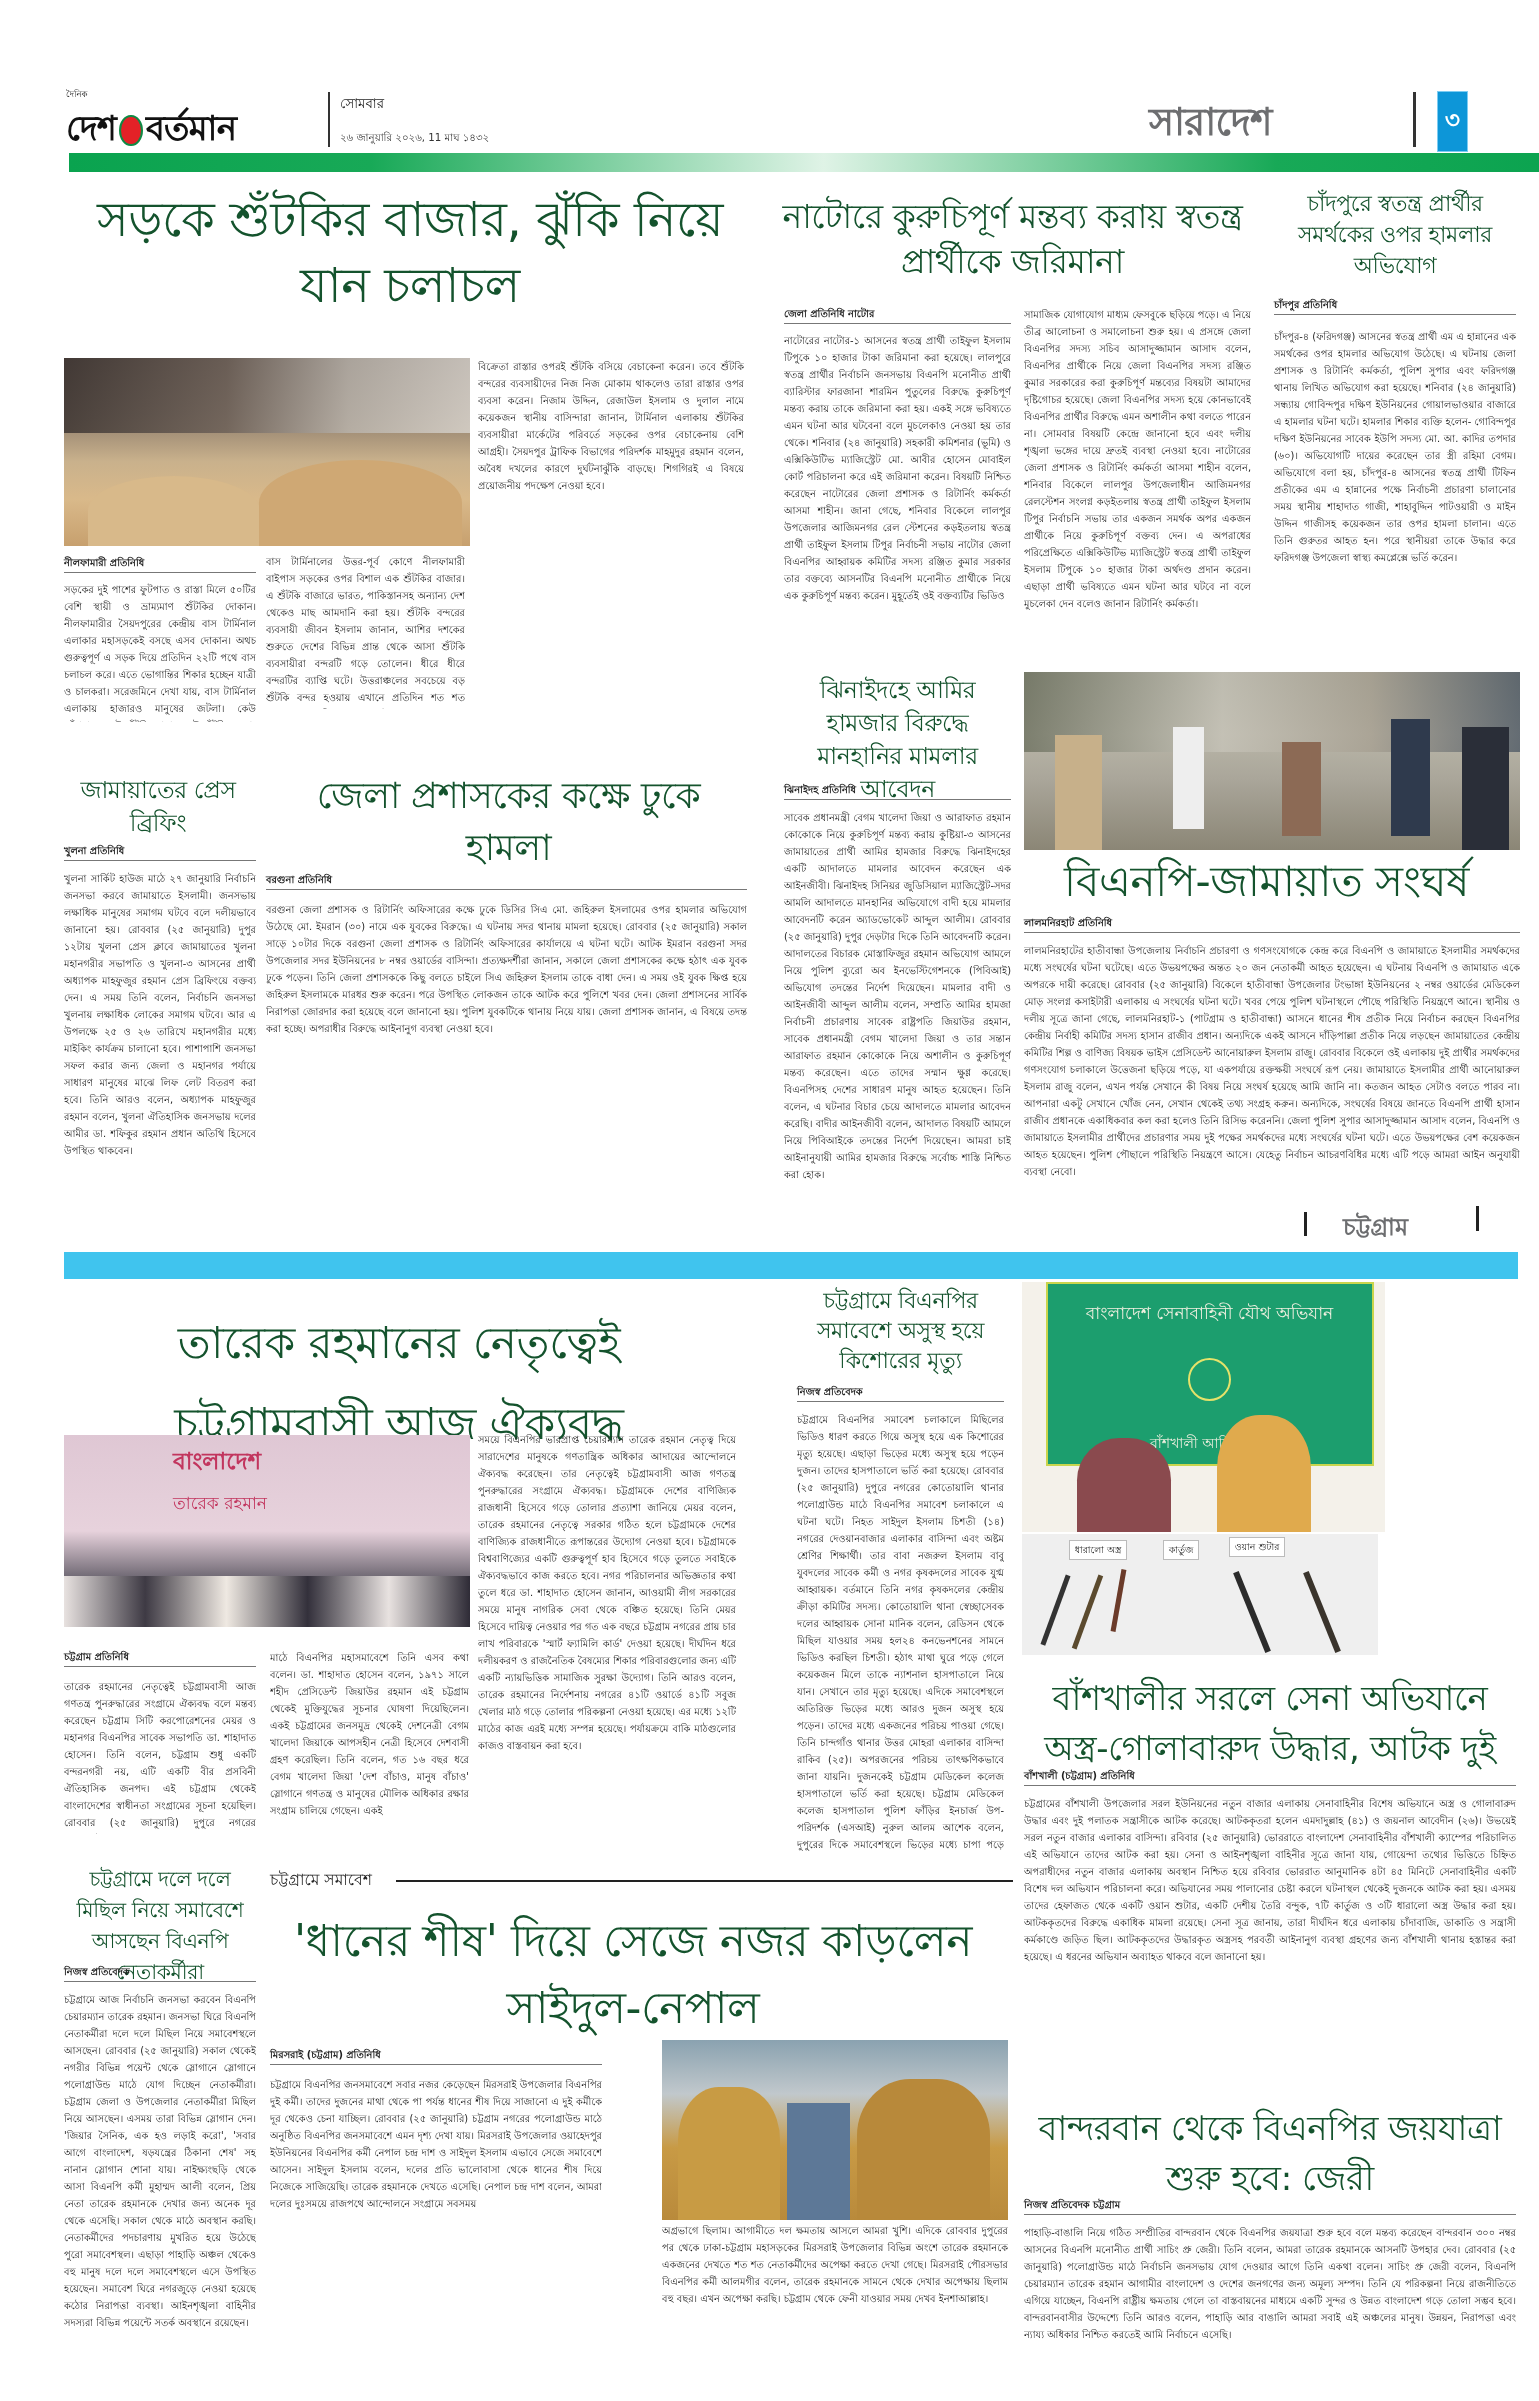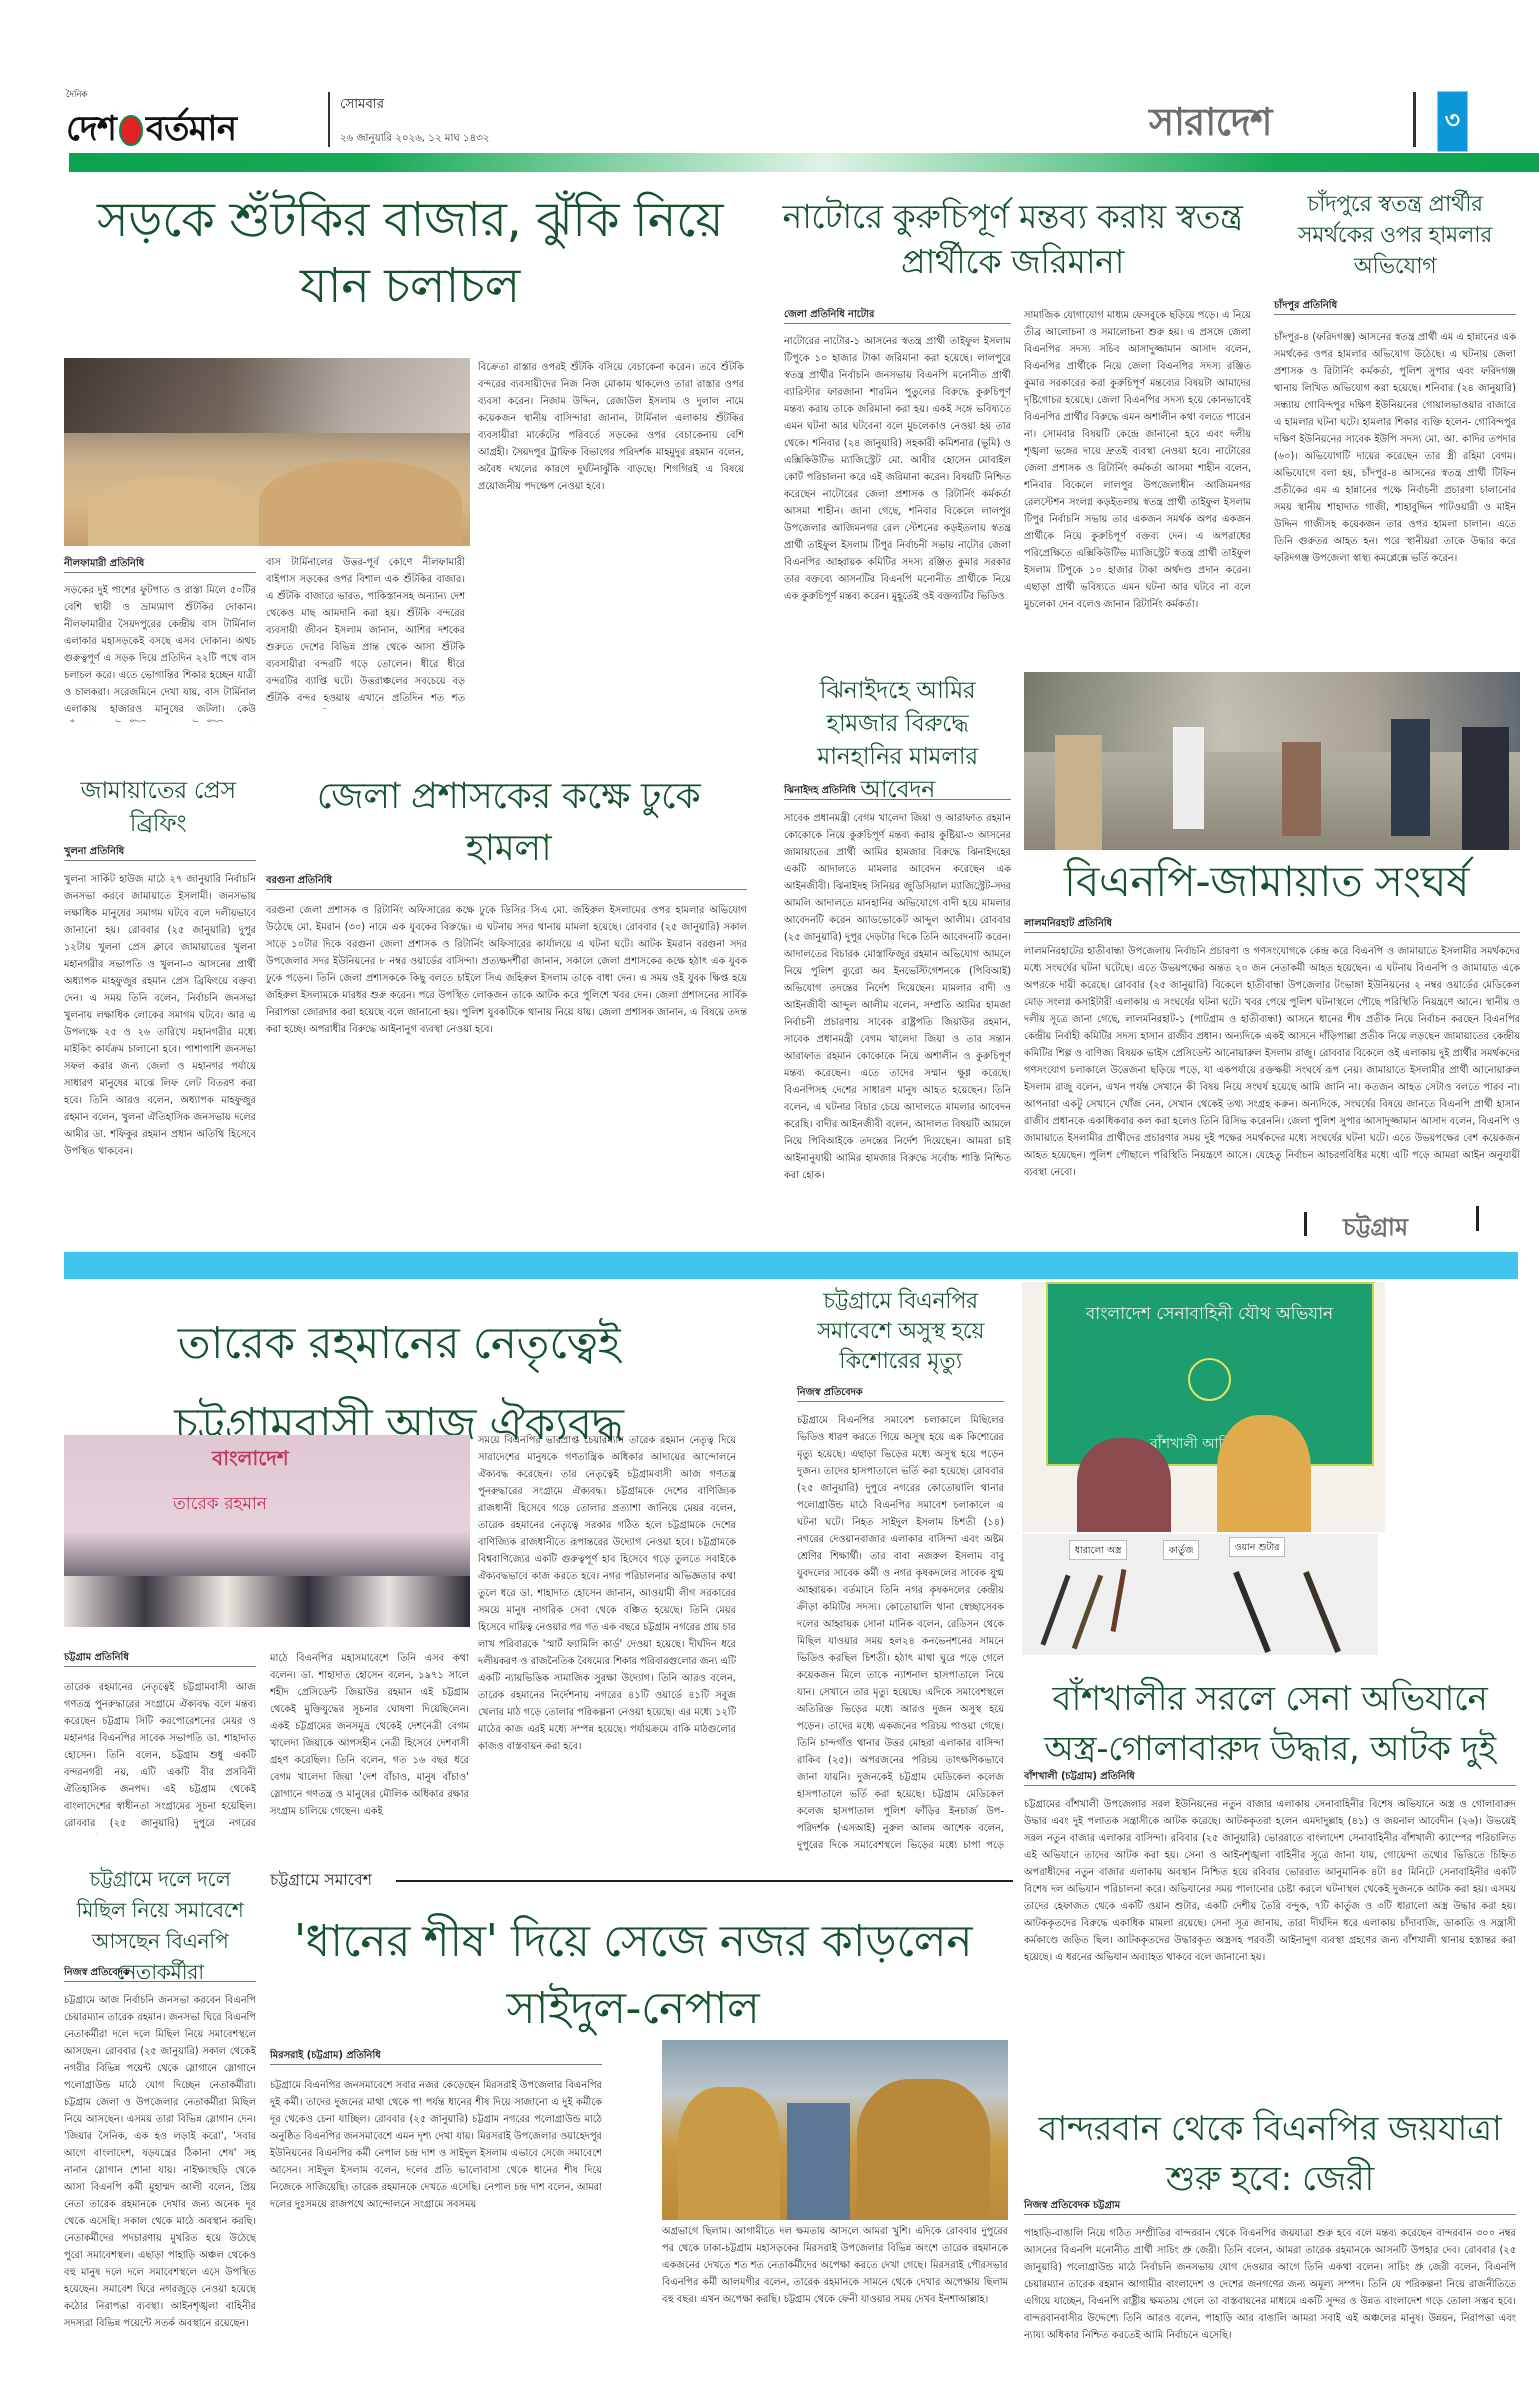--- a/index.html
+++ b/index.html
@@ -33,21 +33,21 @@
       <span>বর্তমান</span>
     </div>
     <div style="display:flex;align-items:center;gap:3.1px;margin-left:31px;">
       <div style="width:38px;height:1.2px;background:#111;"></div>
       <span class="tagline">সত্যের পথে অবিচল</span>
     </div>
   </div>
   <div class="vline" style="left:328px;top:92px;width:2.3px;height:55px;background:#333;"></div>
   <div class="abs" style="left:340px;top:94px;">
     <div style="font-size:13.3px;color:#222;">সোমবার</div>
-    <div style="font-size:10.2px;color:#333;margin-top:14px;">২৬ জানুয়ারি ২০২৬, ১২ মাঘ ১৪৩২</div>
+    <div style="font-size:10.2px;color:#333;margin-top:14px;">২৬ জানুয়ারি ২০২৬, 11 মাঘ ১৪৩২</div>
   </div>
   <div class="abs" style="left:1149px;top:92px;font-size:38px;color:#6d6e70;font-weight:bold;letter-spacing:-0.8px;">সারাদেশ</div>
   <div class="vline" style="left:1413px;top:92px;width:3.1px;height:55px;background:#333;"></div>
   <div class="abs" style="left:1437px;top:91px;width:31px;height:61px;background:#0d96d8;border:1.6px solid #7dccf2;display:flex;align-items:center;justify-content:center;">
     <span style="color:#fff;font-size:23.5px;font-weight:bold;">৩</span>
   </div>
   <div class="abs green-band" style="left:69px;top:153px;width:1507px;max-width:1509px;height:19px;width:1509px;"></div>
 </div>
 
 <div class="abs hl" style="left:74px;top:186px;width:672px;font-size:48px;line-height:66px;">সড়কে শুঁটকির বাজার, ঝুঁকি নিয়ে যান চলাচল</div>
@@ -108,21 +108,21 @@
   <div class="body-text" style="margin-top:9.4px;height:280px;overflow:hidden;">লালমনিরহাটের হাতীবান্ধা উপজেলায় নির্বাচনি প্রচারণা ও গণসংযোগকে কেন্দ্র করে বিএনপি ও জামায়াতে ইসলামীর সমর্থকদের মধ্যে সংঘর্ষের ঘটনা ঘটেছে। এতে উভয়পক্ষের অন্তত ২০ জন নেতাকর্মী আহত হয়েছেন। এ ঘটনায় বিএনপি ও জামায়াত একে অপরকে দায়ী করেছে। রোববার (২৫ জানুয়ারি) বিকেলে হাতীবান্ধা উপজেলার টংভাঙ্গা ইউনিয়নের ২ নম্বর ওয়ার্ডের মেডিকেল মোড় সংলগ্ন কসাইটারী এলাকায় এ সংঘর্ষের ঘটনা ঘটে। খবর পেয়ে পুলিশ ঘটনাস্থলে পৌছে পরিস্থিতি নিয়ন্ত্রণে আনে। স্থানীয় ও দলীয় সূত্রে জানা গেছে, লালমনিরহাট-১ (পাটগ্রাম ও হাতীবান্ধা) আসনে ধানের শীষ প্রতীক নিয়ে নির্বাচন করছেন বিএনপির কেন্দ্রীয় নির্বাহী কমিটির সদস্য হাসান রাজীব প্রধান। অন্যদিকে একই আসনে দাঁড়িপাল্লা প্রতীক নিয়ে লড়ছেন জামায়াতের কেন্দ্রীয় কমিটির শিল্প ও বাণিজ্য বিষয়ক ভাইস প্রেসিডেন্ট আনোয়ারুল ইসলাম রাজু। রোববার বিকেলে ওই এলাকায় দুই প্রার্থীর সমর্থকদের গণসংযোগ চলাকালে উত্তেজনা ছড়িয়ে পড়ে, যা একপর্যায়ে রক্তক্ষয়ী সংঘর্ষে রূপ নেয়। জামায়াতে ইসলামীর প্রার্থী আনোয়ারুল ইসলাম রাজু বলেন, এখন পর্যন্ত সেখানে কী বিষয় নিয়ে সংঘর্ষ হয়েছে আমি জানি না। কতজন আহত সেটাও বলতে পারব না। আপনারা একটু সেখানে খোঁজ নেন, সেখান থেকেই তথ্য সংগ্রহ করুন। অন্যদিকে, সংঘর্ষের বিষয়ে জানতে বিএনপি প্রার্থী হাসান রাজীব প্রধানকে একাধিকবার কল করা হলেও তিনি রিসিভ করেননি। জেলা পুলিশ সুপার আসাদুজ্জামান আসাদ বলেন, বিএনপি ও জামায়াতে ইসলামীর প্রার্থীদের প্রচারণার সময় দুই পক্ষের সমর্থকদের মধ্যে সংঘর্ষের ঘটনা ঘটে। এতে উভয়পক্ষের বেশ কয়েকজন আহত হয়েছেন। পুলিশ পৌছালে পরিস্থিতি নিয়ন্ত্রণে আসে। যেহেতু নির্বাচন আচরণবিধির মধ্যে এটি পড়ে আমরা আইন অনুযায়ী ব্যবস্থা নেবো।</div>
 </div>
 
 <div class="vline" style="left:1304px;top:1212px;width:3.1px;height:23.5px;background:#222;"></div>
 <div class="abs" style="left:1343px;top:1209px;font-size:23.5px;font-weight:bold;color:#6d6e70;">চট্টগ্রাম</div>
 <div class="vline" style="left:1476px;top:1206px;width:3.1px;height:25px;background:#222;"></div>
 <div class="abs blue-band" style="left:64px;top:1252px;width:1454px;height:26.6px;"></div>
 
 <div class="abs hl" style="left:102px;top:1302px;width:594px;font-size:44px;line-height:81px;">তারেক রহমানের নেতৃত্বেই চট্টগ্রামবাসী আজ ঐক্যবদ্ধ</div>
 <div class="abs photo" style="left:64px;top:1435px;width:406px;height:192px;background:linear-gradient(180deg,#dfc7d4 0%,#e7d2dc 50%,#6b6570 75%,#3a3440 100%);">
-  <div style="position:absolute;left:109px;top:7.8px;font-size:20px;font-weight:bold;color:#c2355e;margin-left:39px;">বাংলাদেশ</div>
+  <div style="position:absolute;left:109px;top:7.8px;font-size:23px;font-weight:bold;color:#c2355e;">বাংলাদেশ</div>
   <div style="position:absolute;left:109px;top:55px;font-size:17px;color:#c2355e;">তারেক রহমান</div>
   <div style="position:absolute;left:0;top:141px;width:100%;height:51px;background:linear-gradient(90deg,#e8e2e0,#3e3a44 20%,#efe9e2 40%,#33303b 60%,#e8e2e0 80%,#2e2b36);"></div>
 </div>
 <div class="abs" style="left:64px;top:1649px;width:192px;">
   <div class="byline">চট্টগ্রাম প্রতিনিধি</div>
   <div class="body-text" style="margin-top:11px;height:156px;overflow:hidden;">তারেক রহমানের নেতৃত্বেই চট্টগ্রামবাসী আজ গণতন্ত্র পুনরুদ্ধারের সংগ্রামে ঐক্যবদ্ধ বলে মন্তব্য করেছেন চট্টগ্রাম সিটি করপোরেশনের মেয়র ও মহানগর বিএনপির সাবেক সভাপতি ডা. শাহাদাত হোসেন। তিনি বলেন, চট্টগ্রাম শুধু একটি বন্দরনগরী নয়, এটি একটি বীর প্রসবিনী ঐতিহাসিক জনপদ। এই চট্টগ্রাম থেকেই বাংলাদেশের স্বাধীনতা সংগ্রামের সূচনা হয়েছিল। রোববার (২৫ জানুয়ারি) দুপুরে নগরের পলোগ্রাউন্ড</div>
 </div>
 <div class="abs body-text" style="left:270px;top:1649px;width:199px;height:180px;overflow:hidden;">মাঠে বিএনপির মহাসমাবেশে তিনি এসব কথা বলেন। ডা. শাহাদাত হোসেন বলেন, ১৯৭১ সালে শহীদ প্রেসিডেন্ট জিয়াউর রহমান এই চট্টগ্রাম থেকেই মুক্তিযুদ্ধের সূচনার ঘোষণা দিয়েছিলেন। একই চট্টগ্রামের জনসমুদ্র থেকেই দেশনেত্রী বেগম খালেদা জিয়াকে আপসহীন নেত্রী হিসেবে দেশবাসী গ্রহণ করেছিল। তিনি বলেন, গত ১৬ বছর ধরে বেগম খালেদা জিয়া 'দেশ বাঁচাও, মানুষ বাঁচাও' স্লোগানে গণতন্ত্র ও মানুষের মৌলিক অধিকার রক্ষার সংগ্রাম চালিয়ে গেছেন। একই</div>
 <div class="abs body-text" style="left:478px;top:1431px;width:258px;height:395px;overflow:hidden;">সময়ে বিএনপির ভারপ্রাপ্ত চেয়ারম্যান তারেক রহমান নেতৃত্ব দিয়ে সারাদেশের মানুষকে গণতান্ত্রিক অধিকার আদায়ের আন্দোলনে ঐক্যবদ্ধ করেছেন। তার নেতৃত্বেই চট্টগ্রামবাসী আজ গণতন্ত্র পুনরুদ্ধারের সংগ্রামে ঐক্যবদ্ধ। চট্টগ্রামকে দেশের বাণিজ্যিক রাজধানী হিসেবে গড়ে তোলার প্রত্যাশা জানিয়ে মেয়র বলেন, তারেক রহমানের নেতৃত্বে সরকার গঠিত হলে চট্টগ্রামকে দেশের বাণিজ্যিক রাজধানীতে রূপান্তরের উদ্যোগ নেওয়া হবে। চট্টগ্রামকে বিশ্ববাণিজ্যের একটি গুরুত্বপূর্ণ হাব হিসেবে গড়ে তুলতে সবাইকে ঐক্যবদ্ধভাবে কাজ করতে হবে। নগর পরিচালনার অভিজ্ঞতার কথা তুলে ধরে ডা. শাহাদাত হোসেন জানান, আওয়ামী লীগ সরকারের সময়ে মানুষ নাগরিক সেবা থেকে বঞ্চিত হয়েছে। তিনি মেয়র হিসেবে দায়িত্ব নেওয়ার পর গত এক বছরে চট্টগ্রাম নগরের প্রায় চার লাখ পরিবারকে 'স্মার্ট ফ্যামিলি কার্ড' দেওয়া হয়েছে। দীর্ঘদিন ধরে দলীয়করণ ও রাজনৈতিক বৈষম্যের শিকার পরিবারগুলোর জন্য এটি একটি ন্যায়ভিত্তিক সামাজিক সুরক্ষা উদ্যোগ। তিনি আরও বলেন, তারেক রহমানের নির্দেশনায় নগরের ৪১টি ওয়ার্ডে ৪১টি সবুজ খেলার মাঠ গড়ে তোলার পরিকল্পনা নেওয়া হয়েছে। এর মধ্যে ১২টি মাঠের কাজ এরই মধ্যে সম্পন্ন হয়েছে। পর্যায়ক্রমে বাকি মাঠগুলোর কাজও বাস্তবায়ন করা হবে।</div>
 

